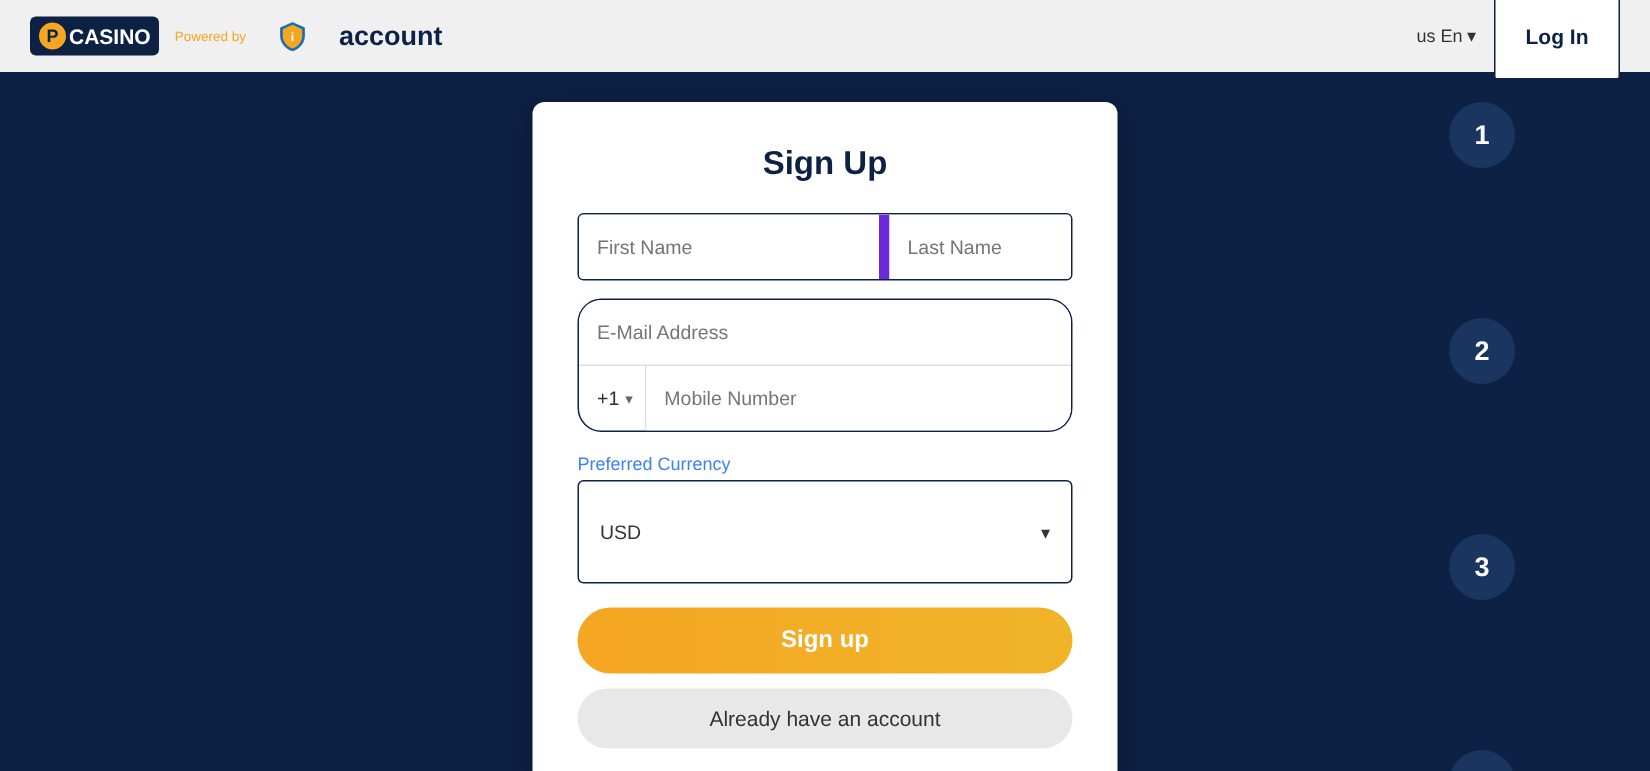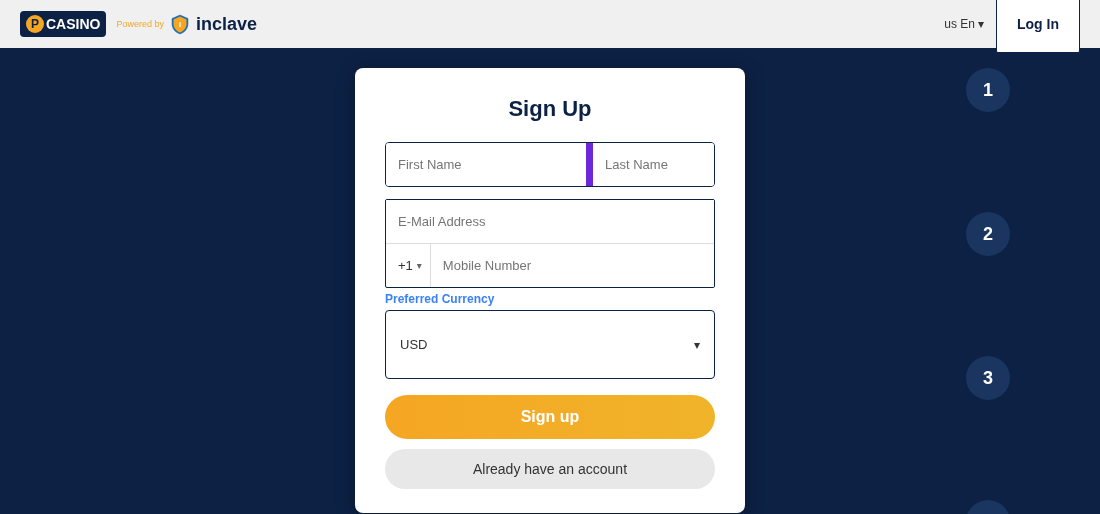--- a/index.html
+++ b/index.html
@@ -59,21 +59,21 @@
       line-height: 1.2;
     }
     .powered-by {
       font-size: 9px;
       color: #f5a623;
       display: block;
     }
     .inclave-logo {
       display: flex;
       align-items: center;
-      gap: 5px;
+      gap: 20px;
     }
     .inclave-shield {
       width: 22px;
       height: 22px;
     }
     .inclave-text {
       font-size: 18px;
       font-weight: bold;
       color: #0d2145;
     }
@@ -165,22 +165,22 @@
       outline: none;
       color: #999;
     }
     .name-row input:first-child {
       border-right: 7px solid #6d28d9;
     }
 
     
     .fields-group {
       border: 1.5px solid #0d2145;
-      border-radius: 2px;
-      margin-bottom: 4px;
+      border-radius: 16px;
+      margin-bottom: 14px;
       overflow: hidden;
     }
     .fields-group input {
       width: 100%;
       border: none;
       border-bottom: 1px solid #ddd;
       padding: 14px 12px;
       font-size: 13px;
       outline: none;
       color: #999;
@@ -212,21 +212,21 @@
       flex: 1;
       border: none;
       border-bottom: none;
       padding: 14px 12px;
     }
 
     
     .currency-label {
       font-size: 12px;
       color: #3b82f6;
-      font-weight: bold;
+      font-weight: normal;
       margin-bottom: 4px;
     }
     .currency-select-wrapper {
       border: 1.5px solid #0d2145;
       border-radius: 4px;
       display: flex;
       align-items: center;
       justify-content: space-between;
       padding: 26px 14px;
       margin-bottom: 16px;
@@ -278,21 +278,21 @@
     </div>
     <div class="inclave-logo">
       <span class="punt-casino-text">
         <span class="powered-by">Powered by</span>
       </span>
       <svg class="inclave-shield" viewBox="0 0 22 22" xmlns="http://www.w3.org/2000/svg">
         <path d="M11 2L3 5.5V11c0 4.5 3.5 8.7 8 9.9 4.5-1.2 8-5.4 8-9.9V5.5L11 2z" fill="#1a6bb5" stroke="#1a6bb5" stroke-width="0.5"></path>
         <path d="M11 3.5L4.5 6.5V11c0 3.8 3 7.3 6.5 8.4 3.5-1.1 6.5-4.6 6.5-8.4V6.5L11 3.5z" fill="#f5a623"></path>
         <text x="11" y="14" text-anchor="middle" fill="white" font-size="8" font-weight="bold">i</text>
       </svg>
-      <span class="inclave-text">inclave</span>
+      <span class="inclave-text">account</span>
     </div>
   </div>
   <div class="header-right">
     <div class="lang-selector">
       <span>us En</span>
       <span>▾</span>
     </div>
     <button class="login-btn">Log In</button>
   </div>
 </div>

